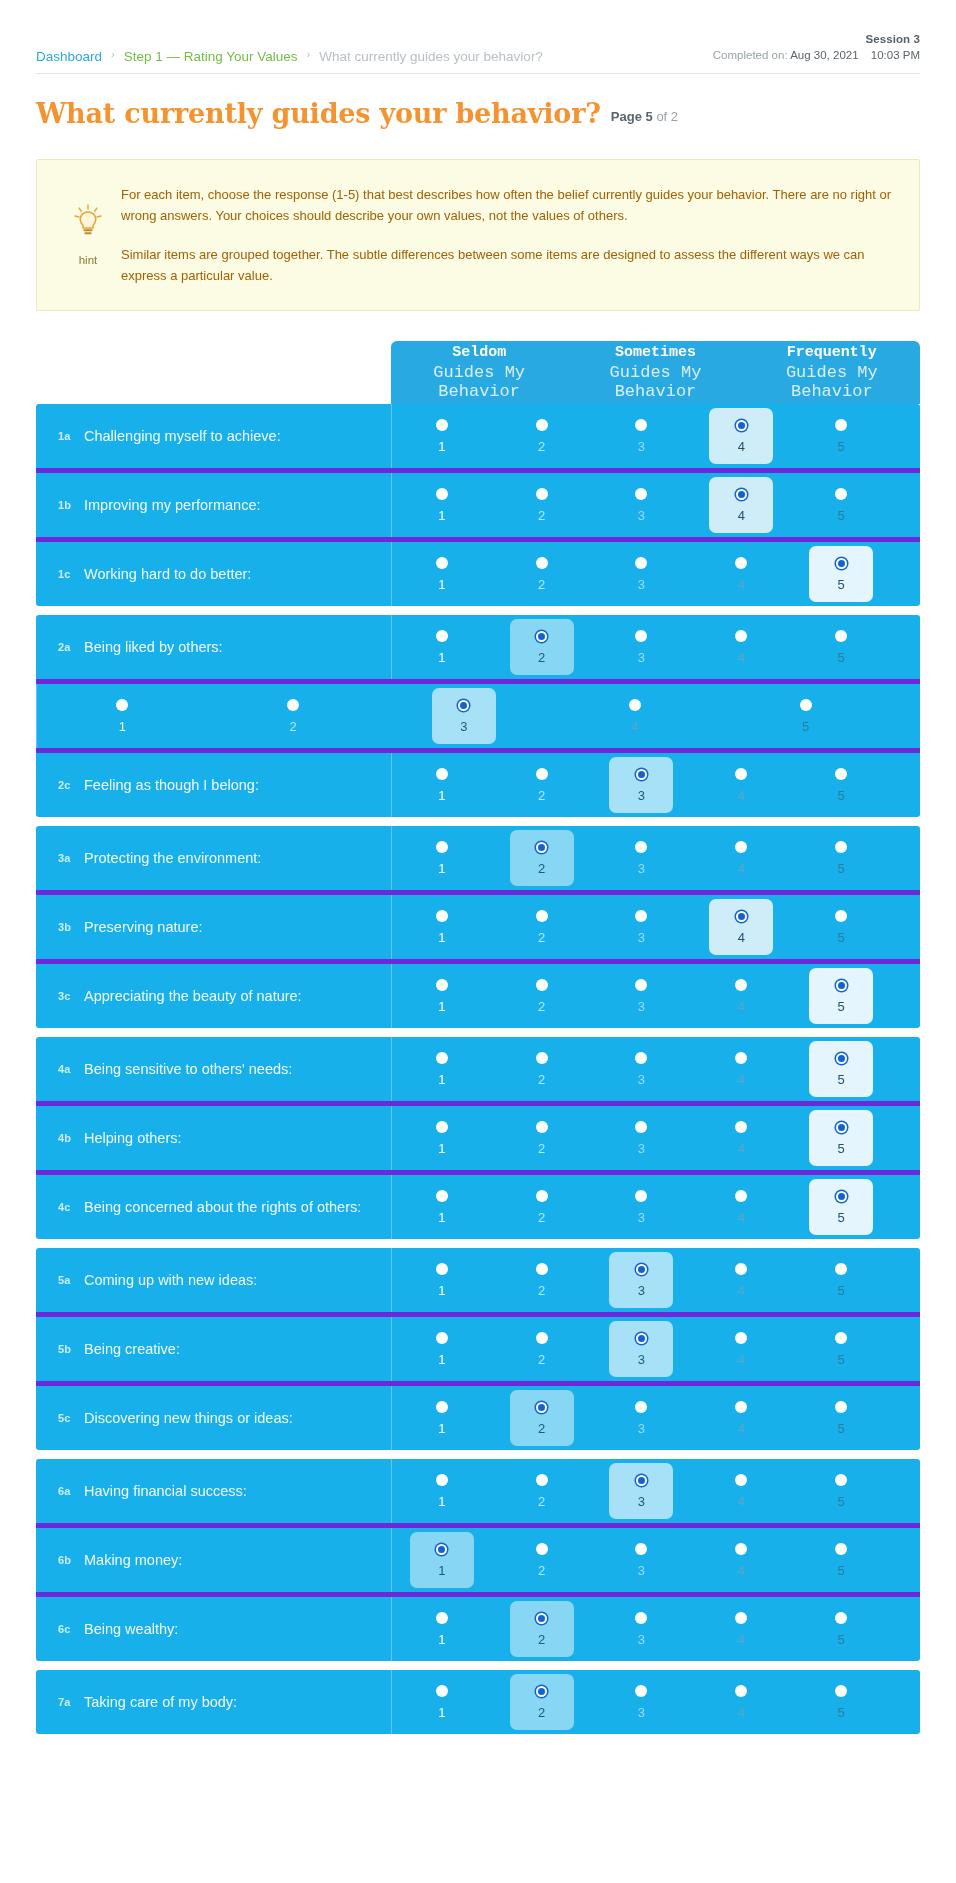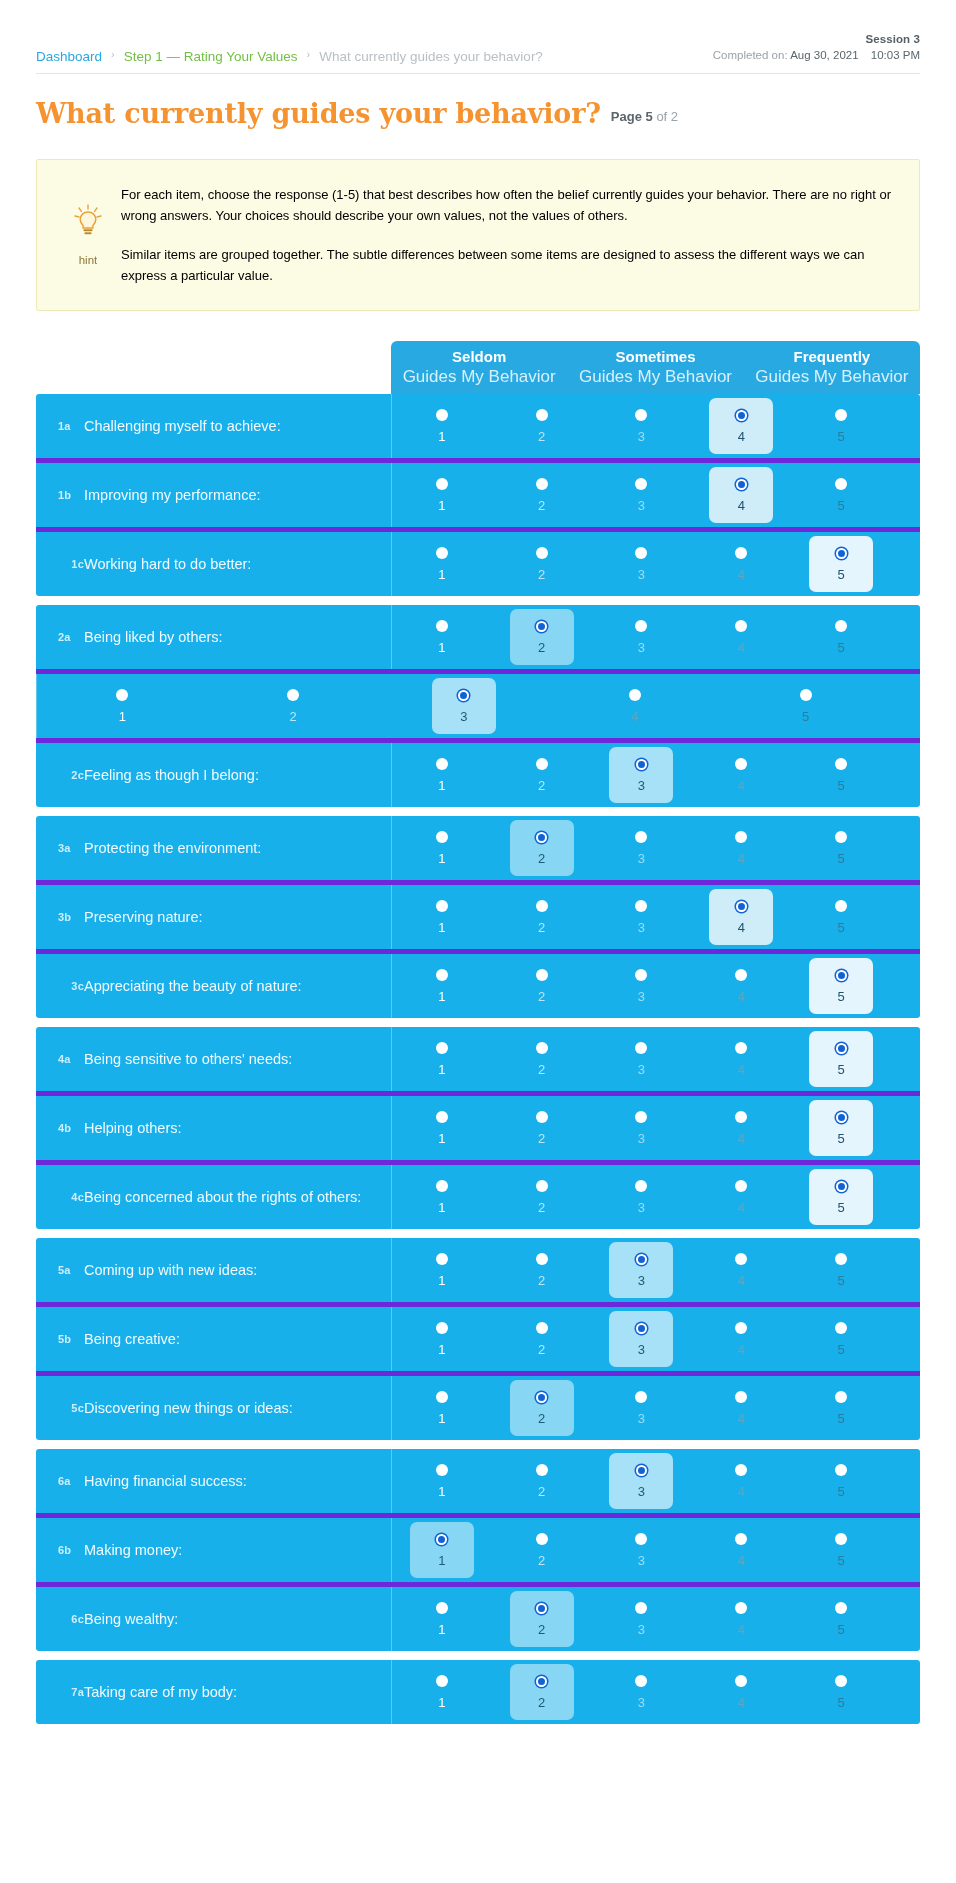--- a/index.html
+++ b/index.html
@@ -121,38 +121,39 @@
     display: block;
     margin-top: 16px;
     font-size: 11.5px;
     color: #8a7a3c;
   }
   .hint-body { flex: 1 1 auto; padding-top: 2px; }
   .hint-p {
     margin: 0 0 18px 0;
     font-size: 13px;
     line-height: 1.62;
-    color: #000000;
+    color: #a16207;
   }
   .hint-p:last-child { margin-bottom: 0; }
 
   
   .matrix {
     margin-top: 30px;
     position: relative;
   }
   .matrix-head {
     display: flex;
     margin-left: 355px;
     width: 529px;
     background: #29a9e1;
     border-radius: 6px 6px 0 0;
-    height: 53px;
+    height: 63px;
     box-sizing: border-box;
     align-items: center;
+    font-family: Liberation Mono, monospace;
   }
   .hcell {
     flex: 1 1 0;
     text-align: center;
     color: #ffffff;
     padding: 0 2px;
   }
   .hcell-title {
     display: block;
     font-size: 15px;
@@ -173,21 +174,21 @@
   }
   .group:last-child { margin-bottom: 0; }
 
   .qrow {
     display: flex;
     background: #18b0ea;
     min-height: 64px;
     position: relative;
     border-bottom: 5px solid #6d28d9;
   }
-  .qrow:last-child { border-bottom: none; text-align: right; }
+  .qrow:last-child { border-bottom: none; }
 
   .qlabel {
     width: 355px;
     flex: 0 0 355px;
     display: flex;
     align-items: center;
     padding-left: 22px;
     box-sizing: border-box;
   }
   .qcode {

